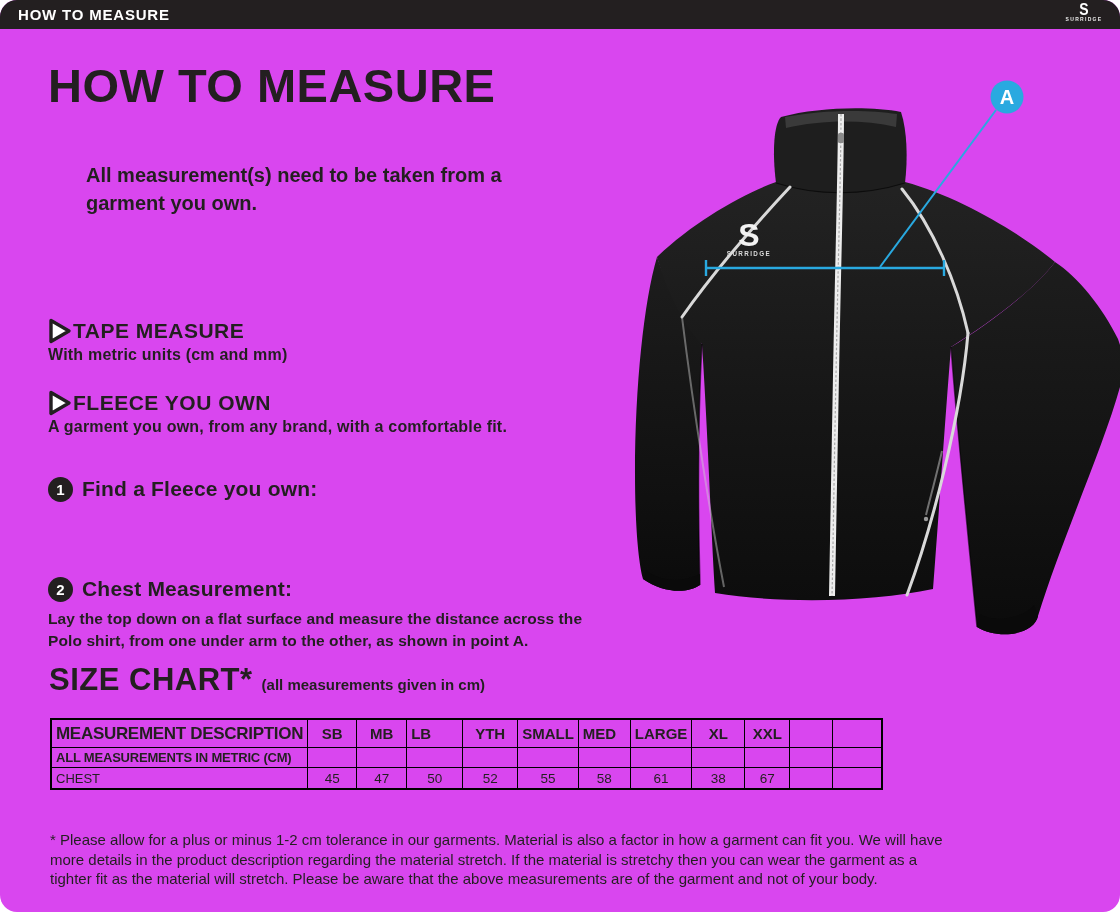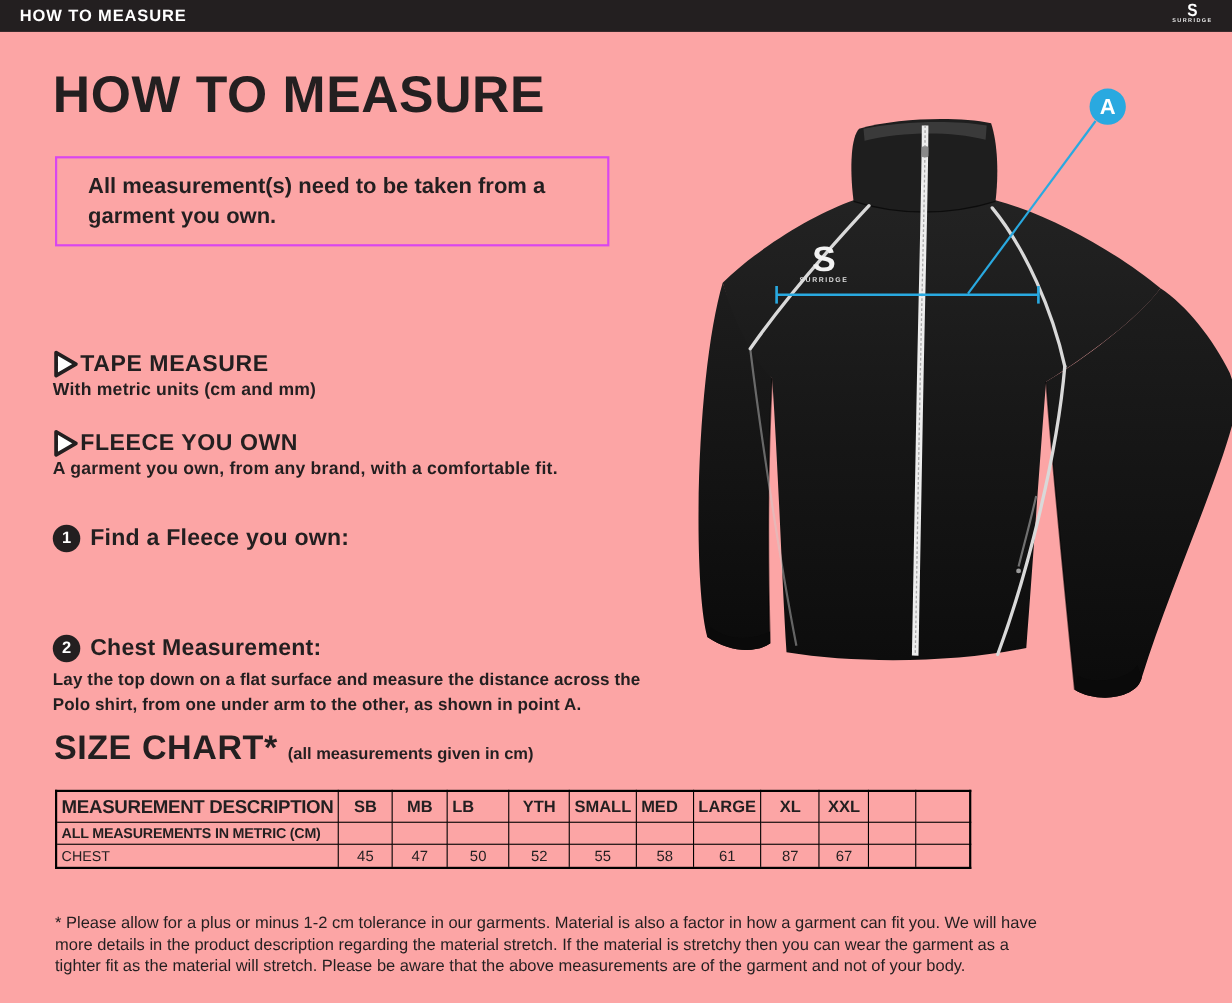--- a/index.html
+++ b/index.html
@@ -1,28 +1,28 @@
 <!DOCTYPE html>
 <html><head>
 <meta charset="utf-8">
 <style>
   html,body{margin:0;padding:0;background:#fff;}
   body{font-family:"Liberation Sans",sans-serif;color:#231f20;}
-  .canvas{position:relative;width:1120px;height:912px;background:#fca5a5;overflow:hidden;}
+  .canvas{position:relative;width:1120px;height:912px;background:#d946ef;overflow:hidden;border-radius:17px;}
 
   
   .topbar{position:absolute;left:0;top:0;width:1120px;height:29px;background:#231f20;display:flex;align-items:center;}
   .topbar-title{color:#fff;font-size:15px;font-weight:bold;letter-spacing:.8px;margin-left:18px;}
   .topbar-logo{position:absolute;right:12px;top:2px;width:48px;text-align:center;color:#fff;line-height:1;}
   .logo-s{display:block;font-size:14px;font-weight:bold;transform:scaleY(1.15);}
   .logo-word{display:block;font-size:5px;font-weight:bold;letter-spacing:1.3px;margin-top:1px;color:#e8e8e8;}
 
   
   .h1{position:absolute;left:48px;top:62px;font-size:47px;font-weight:bold;letter-spacing:.5px;line-height:1;}
-  .notice{position:absolute;left:50px;top:142px;width:444px;border:2px solid #d946ef;padding:11px 28px;font-size:20px;font-weight:bold;line-height:28px;}
+  .notice{position:absolute;left:50px;top:142px;width:444px;border:8px solid #d946ef;padding:11px 28px;font-size:20px;font-weight:bold;line-height:28px;}
   .ywn-heading{position:absolute;left:49px;top:255px;font-size:26px;font-weight:bold;letter-spacing:1px;}
 
   .need-item{position:absolute;left:48px;}
   .need-item.n1{top:318px;}
   .need-item.n2{top:390px;}
   .need-title-row{display:flex;align-items:center;gap:1px;height:26px;}
   .tri-icon svg{display:block;}
   .need-title{font-size:21px;font-weight:bold;letter-spacing:.5px;}
   .need-desc{font-size:16px;font-weight:bold;margin-top:2px;letter-spacing:.2px;}
 
@@ -162,21 +162,21 @@
           </tr>
           <tr class="row-data">
             <td style="text-align: left; font-size: 13px;">CHEST</td>
             <td style="text-align: center;">45</td>
             <td style="text-align: center;">47</td>
             <td style="text-align: center;">50</td>
             <td style="text-align: center;">52</td>
             <td style="text-align: center;">55</td>
             <td style="text-align: center;">58</td>
             <td style="text-align: center;">61</td>
-            <td style="text-align: center;">87</td>
+            <td style="text-align: center;">38</td>
             <td style="text-align: center;">67</td>
             <td style="text-align: center;"></td>
             <td style="text-align: center;"></td>
           </tr>
         </tbody>
       </table>
   </div>
 
   <div class="footnote">* Please allow for a plus or minus 1-2 cm tolerance in our garments. Material is also a factor in how a garment can fit you. We will have more details in the product description regarding the material stretch.  If the material is stretchy then you can wear the garment as a tighter fit as the material will stretch.  Please be aware that the above measurements are of the garment and not of your body.</div>
 

